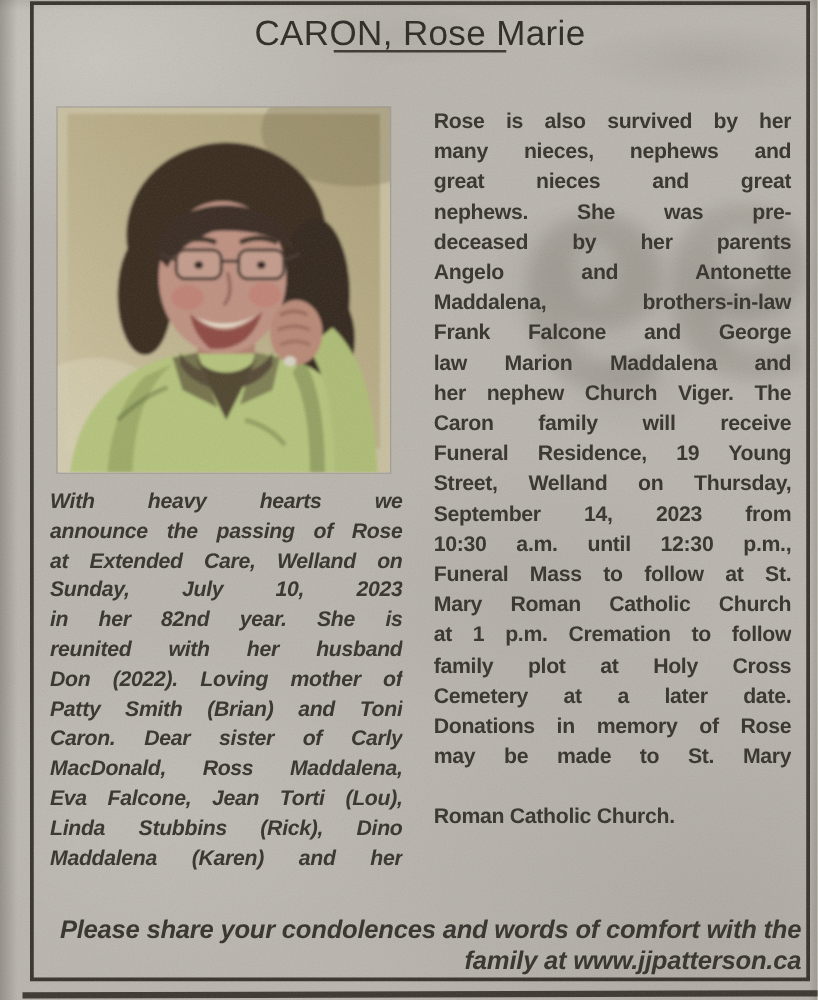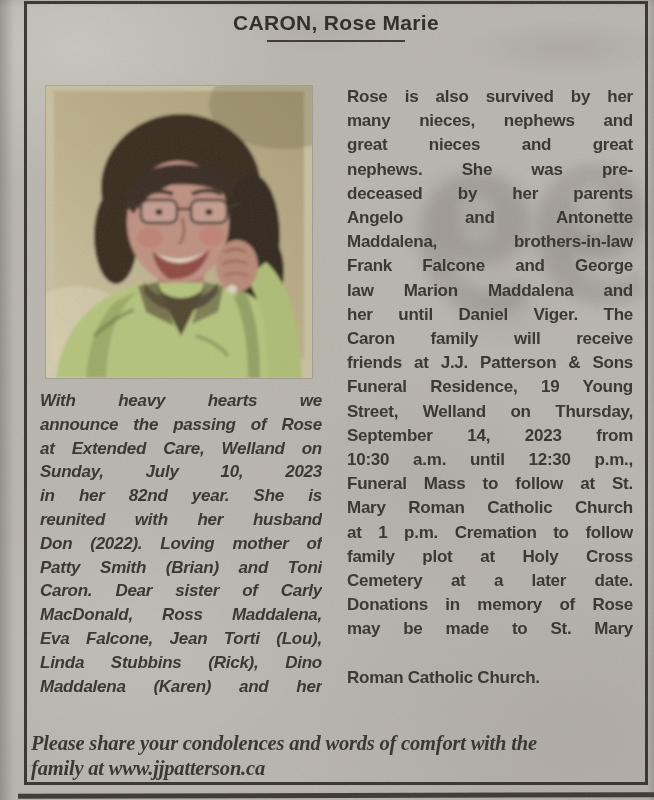--- a/index.html
+++ b/index.html
@@ -39,42 +39,42 @@
     filter:blur(6px);
     letter-spacing:-14px;
     pointer-events:none;
   }
   .clip-box{
     position:absolute;left:24px;top:1px;width:624px;height:784px;
     border:3px solid #36312a;box-sizing:border-box;
   }
   .obit-title{
     position:absolute;left:0;right:0;top:7px;text-align:center;
-    font-weight:700;font-size:21px;letter-spacing:.3px;color:#2c2823;
+    font-weight:400;font-size:28px;letter-spacing:.3px;color:#2c2823;
   }
   .title-rule{
     position:absolute;top:36px;left:50%;width:138px;height:2px;margin-left:-69px;
     background:#3c362e;
   }
   .photo-wrap{position:absolute;left:19px;top:82px;width:266px;height:292px;
     box-shadow:0 0 0 1px rgba(90,82,66,.25);}
   .col-text{position:absolute;}
   .col-left-text{left:13px;top:385px;width:282px;font-style:italic;}
   .col-right-text{left:320px;top:81px;width:286px;}
   .tline{
     font-size:17px;font-weight:700;color:#35312b;
     letter-spacing:-.25px;
     text-align:justify;text-align-last:justify;
     white-space:nowrap;overflow:hidden;
   }
   .col-left-text  .tline{line-height:23.8px;}
   .col-right-text .tline{line-height:24.2px;}
   .col-right-text .tline:last-child{text-align-last:left;margin-top:24px;}
   .footer{
-    position:absolute;left:4px;right:4px;top:727px;text-align:left;font-family:Liberation Serif, serif;
+    position:absolute;left:4px;right:4px;top:727px;text-align:right;
   }
   .fline{
     font-style:italic;font-weight:700;font-size:20.5px;line-height:25px;
     color:#34302a;letter-spacing:-.2px;white-space:nowrap;
   }
   .next-edge{
     position:absolute;left:18px;top:793px;width:640px;height:5px;
     background:#3b362f;transform:rotate(-.15deg);
   }
   .grain{position:absolute;inset:0;pointer-events:none;}
@@ -180,23 +180,22 @@
     <div class="col-text col-right-text">
         <div class="tline">Rose is also survived by her</div>
         <div class="tline">many nieces, nephews and</div>
         <div class="tline">great nieces and great</div>
         <div class="tline">nephews. She was pre-</div>
         <div class="tline">deceased by her parents</div>
         <div class="tline">Angelo and Antonette</div>
         <div class="tline">Maddalena, brothers-in-law</div>
         <div class="tline">Frank Falcone and George</div>
         <div class="tline">law Marion Maddalena and</div>
-        <div class="tline">her until Daniel Viger. The</div>
+        <div class="tline">her nephew Church Viger. The</div>
         <div class="tline">Caron family will receive</div>
-        <div class="tline">friends at J.J. Patterson &amp; Sons</div>
         <div class="tline">Funeral Residence, 19 Young</div>
         <div class="tline">Street, Welland on Thursday,</div>
         <div class="tline">September 14, 2023 from</div>
         <div class="tline">10:30 a.m. until 12:30 p.m.,</div>
         <div class="tline">Funeral Mass to follow at St.</div>
         <div class="tline">Mary Roman Catholic Church</div>
         <div class="tline">at 1 p.m. Cremation to follow</div>
         <div class="tline">family plot at Holy Cross</div>
         <div class="tline">Cemetery at a later date.</div>
         <div class="tline">Donations in memory of Rose</div>

